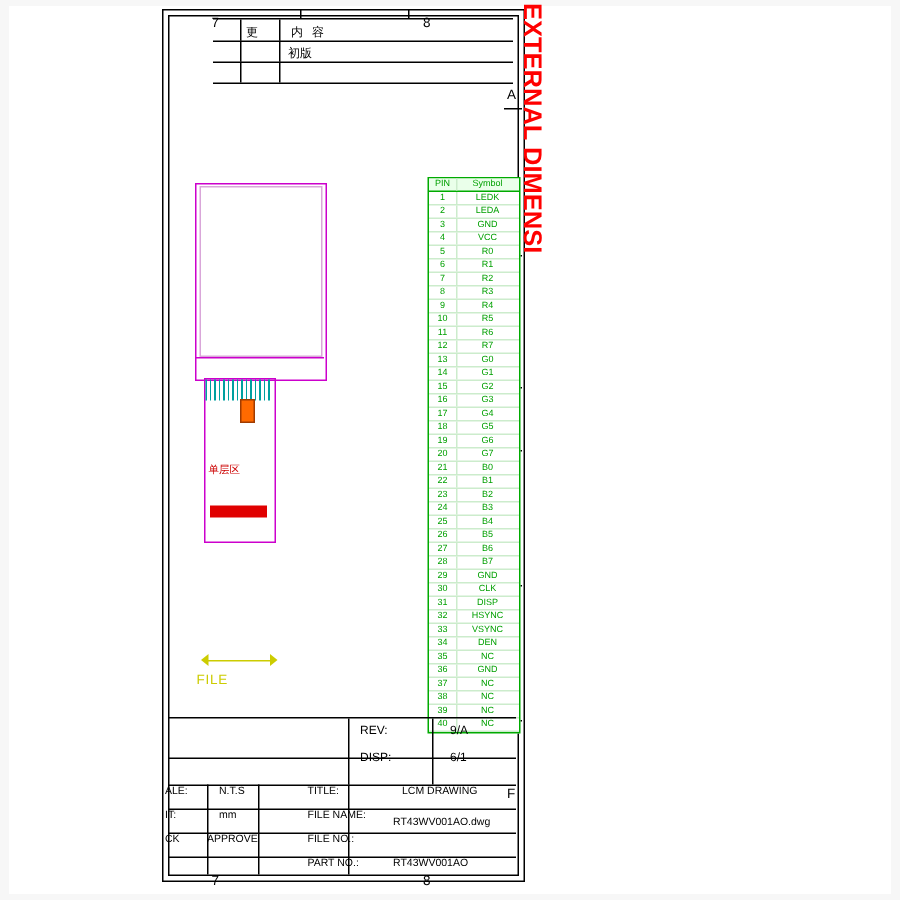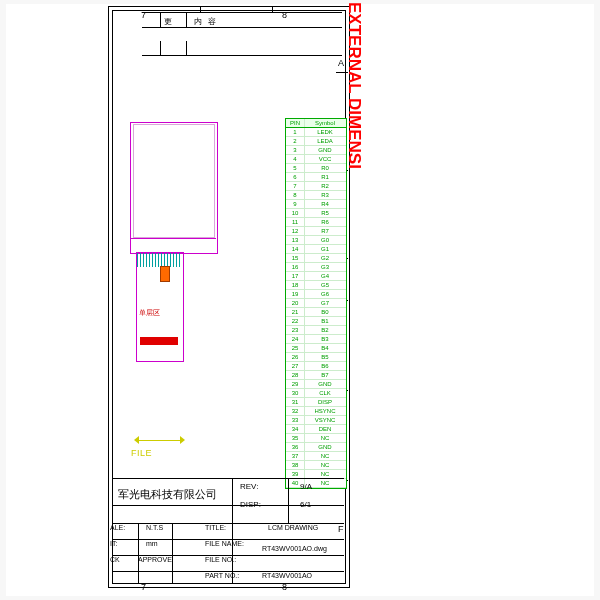--- a/index.html
+++ b/index.html
@@ -179,20 +179,25 @@
   <div class="zone-label" style="top:524px;">F</div>
 
   <div class="rev-table">
     <div class="rev-row" style="top:0;height:14px;">
       <div class="rev-cellsep" style="left:18px;"></div>
       <div class="rev-cellsep" style="left:44px;"></div>
       <div class="rev-text" style="left:22px;top:3px;">更</div>
       <div class="rev-text" style="left:52px;top:3px;">内</div>
       <div class="rev-text" style="left:66px;top:3px;">容</div>
     </div>
+    <div class="rev-row" style="top:14px;height:14px;">
+      <div class="rev-cellsep" style="left:18px;"></div>
+      <div class="rev-cellsep" style="left:44px;"></div>
+      <div class="rev-text" style="left:50px;top:3px;">初版</div>
+    </div>
     <div class="rev-row" style="top:28px;height:14px;">
       <div class="rev-cellsep" style="left:18px;"></div>
       <div class="rev-cellsep" style="left:44px;"></div>
     </div>
   </div>
 
   <div class="lcd-outline"></div>
   <div class="lcd-aa"></div>
   <div class="lcd-inner-line"></div>
   <div class="fpc-body"></div>
@@ -383,21 +388,20 @@
     <div class="tb-line-h" style="top:60px;"></div>
     <div class="tb-line-h" style="top:76px;"></div>
     <div class="tb-line-h" style="top:92px;"></div>
     <div class="tb-line-v" style="left:120px;top:0;height:44px;"></div>
     <div class="tb-line-v" style="left:176px;top:0;height:44px;"></div>
     <div class="tb-line-v" style="left:26px;top:44px;height:60px;"></div>
     <div class="tb-line-v" style="left:60px;top:44px;height:60px;"></div>
     <div class="tb-line-v" style="left:120px;top:44px;height:60px;"></div>
   </div>
 
-  <div class="tb-company">军光电科技有限公司</div>
 
   <div class="tb-big" style="left:240px;top:482px;">REV:</div>
   <div class="tb-big" style="left:300px;top:482px;">9/A</div>
   <div class="tb-big" style="left:240px;top:500px;">DISP:</div>
   <div class="tb-big" style="left:300px;top:500px;">6/1</div>
 
   <div class="tb-text" style="left:110px;top:524px;">ALE:</div>
   <div class="tb-text" style="left:146px;top:524px;">N.T.S</div>
   <div class="tb-text" style="left:110px;top:540px;">IT:</div>
   <div class="tb-text" style="left:146px;top:540px;">mm</div>

